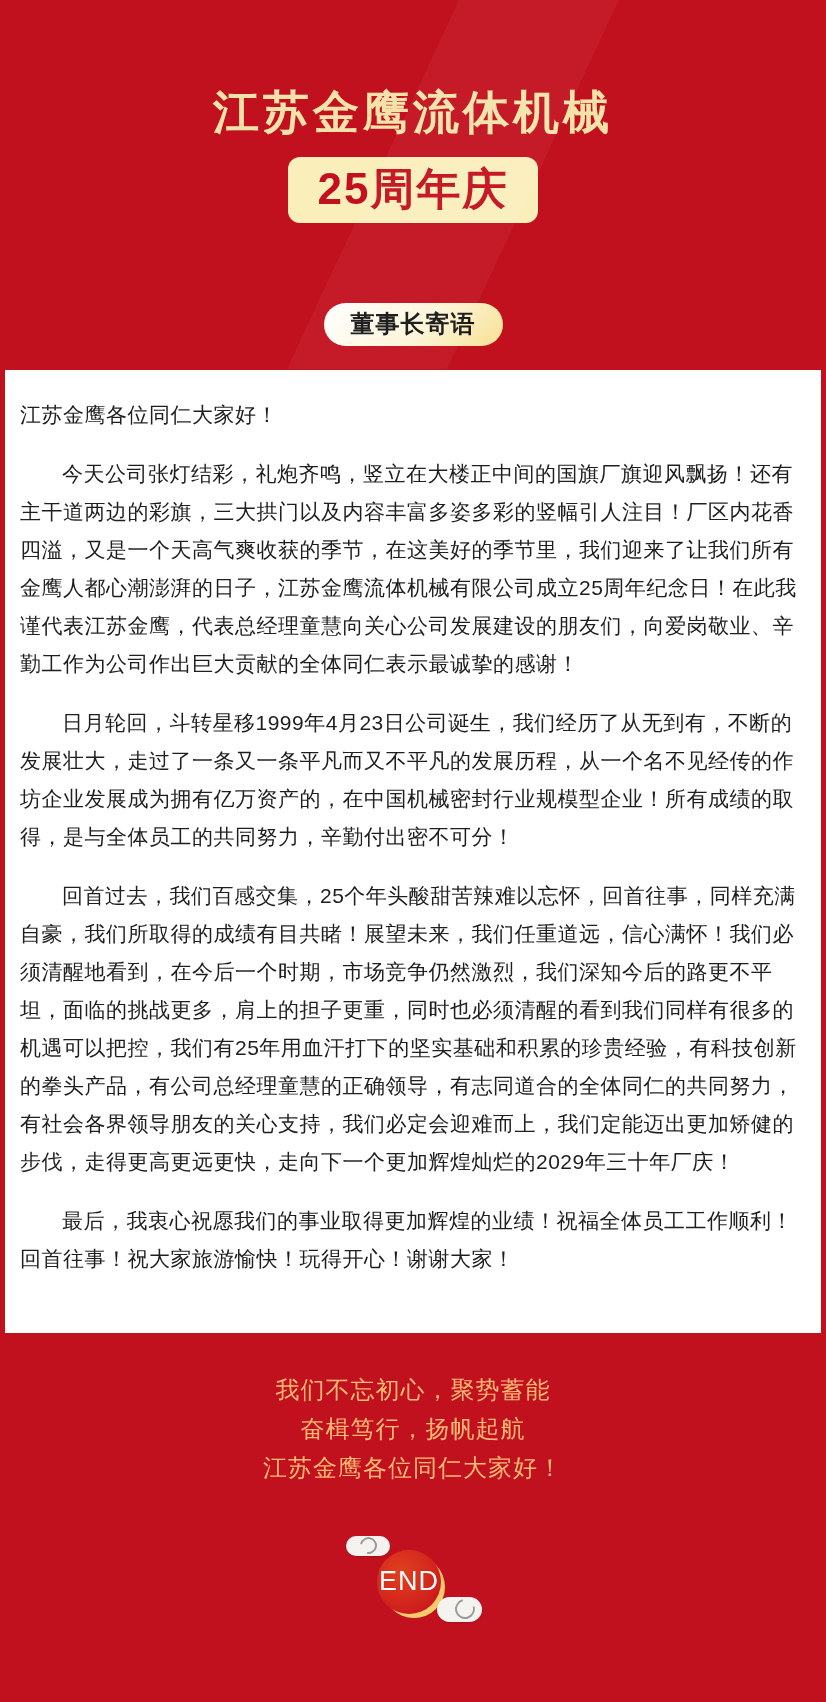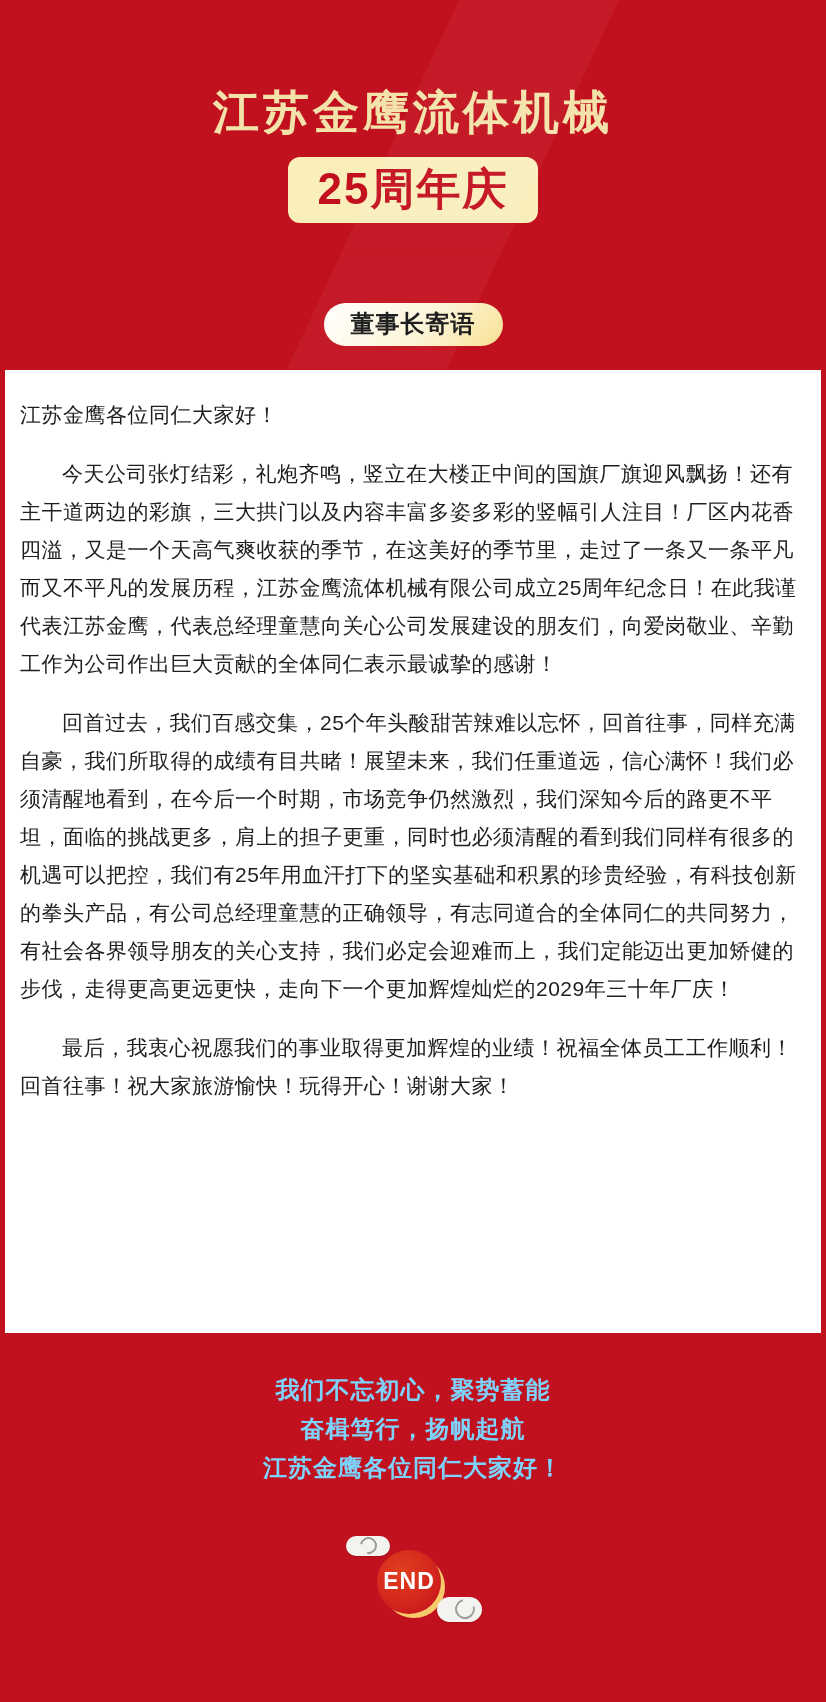--- a/index.html
+++ b/index.html
@@ -45,21 +45,21 @@
     color:#1e1e1e;font-size:21px;line-height:38px;letter-spacing:0.5px;
     overflow:hidden;
   }
   .content p{margin:0;}
   .content p + p{margin-top:21px;}
   .para{text-indent:2em;}
 
   
   .footer{padding-top:44px;text-align:center;}
   .slogan{
-    color:#7dd3fc;font-size:24px;font-weight:bold;
+    color:#fdba74;font-size:24px;font-weight:normal;
     line-height:26px;margin-bottom:13px;letter-spacing:1px;
   }
   .end-graphic{position:relative;height:170px;}
   .clip{
     position:absolute;background:#f4f3ef;border-radius:999px;
     box-shadow:0 1px 2px rgba(0,0,0,0.15);
     display:flex;align-items:center;justify-content:center;
   }
   .clip-top{left:346px;top:42px;width:44px;height:20px;}
   .clip-bottom{left:437px;top:103px;width:45px;height:25px;}
@@ -72,42 +72,43 @@
   .end-glow{
     position:absolute;left:383px;top:62px;width:62px;height:62px;
     border-radius:50%;background:#f6c96a;
   }
   .end-circle{
     position:absolute;left:377px;top:56px;width:64px;height:64px;border-radius:50%;
     background:radial-gradient(circle at 38% 34%,#e0401e 0%,#d3261d 55%,#c00e1d 100%);
     display:flex;align-items:center;justify-content:center;
   }
   .end-circle span{
-    color:#ffffff;font-size:23px;font-weight:bold;letter-spacing:1px;
+    color:#ffffff;font-size:27px;font-weight:normal;letter-spacing:1px;
     font-family:"Liberation Sans","DejaVu Sans",sans-serif;
   }
 </style>
 </head>
 <body>
 
 <div class="page">
 
   <header class="header">
     <h1 class="title">江苏金鹰流体机械</h1>
     <div>
       <div class="badge">25周年庆</div>
     </div>
     <div class="pill-row">
       <div class="section-pill">董事长寄语</div>
     </div>
   </header>
 
   <main class="content">
     <p class="greeting">江苏金鹰各位同仁大家好！</p>
-    <p class="para">今天公司张灯结彩，礼炮齐鸣，竖立在大楼正中间的国旗厂旗迎风飘扬！还有主干道两边的彩旗，三大拱门以及内容丰富多姿多彩的竖幅引人注目！厂区内花香四溢，又是一个天高气爽收获的季节，在这美好的季节里，走过了一条又一条平凡而又不平凡的发展历程，江苏金鹰流体机械有限公司成立25周年纪念日！在此我谨代表江苏金鹰，代表总经理童慧向关心公司发展建设的朋友们，向爱岗敬业、辛勤工作为公司作出巨大贡献的全体同仁表示最诚挚的感谢！</p>
+    <p class="para">今天公司张灯结彩，礼炮齐鸣，竖立在大楼正中间的国旗厂旗迎风飘扬！还有主干道两边的彩旗，三大拱门以及内容丰富多姿多彩的竖幅引人注目！厂区内花香四溢，又是一个天高气爽收获的季节，在这美好的季节里，我们迎来了让我们所有金鹰人都心潮澎湃的日子，江苏金鹰流体机械有限公司成立25周年纪念日！在此我谨代表江苏金鹰，代表总经理童慧向关心公司发展建设的朋友们，向爱岗敬业、辛勤工作为公司作出巨大贡献的全体同仁表示最诚挚的感谢！</p>
+    <p class="para">日月轮回，斗转星移1999年4月23日公司诞生，我们经历了从无到有，不断的发展壮大，走过了一条又一条平凡而又不平凡的发展历程，从一个名不见经传的作坊企业发展成为拥有亿万资产的，在中国机械密封行业规模型企业！所有成绩的取得，是与全体员工的共同努力，辛勤付出密不可分！</p>
     <p class="para">回首过去，我们百感交集，25个年头酸甜苦辣难以忘怀，回首往事，同样充满自豪，我们所取得的成绩有目共睹！展望未来，我们任重道远，信心满怀！我们必须清醒地看到，在今后一个时期，市场竞争仍然激烈，我们深知今后的路更不平坦，面临的挑战更多，肩上的担子更重，同时也必须清醒的看到我们同样有很多的机遇可以把控，我们有25年用血汗打下的坚实基础和积累的珍贵经验，有科技创新的拳头产品，有公司总经理童慧的正确领导，有志同道合的全体同仁的共同努力，有社会各界领导朋友的关心支持，我们必定会迎难而上，我们定能迈出更加矫健的步伐，走得更高更远更快，走向下一个更加辉煌灿烂的2029年三十年厂庆！</p>
     <p class="para">最后，我衷心祝愿我们的事业取得更加辉煌的业绩！祝福全体员工工作顺利！回首往事！祝大家旅游愉快！玩得开心！谢谢大家！</p>
   </main>
 
   <footer class="footer">
     <div class="slogan">我们不忘初心，聚势蓄能</div>
     <div class="slogan">奋楫笃行，扬帆起航</div>
     <div class="slogan">江苏金鹰各位同仁大家好！</div>
 
     <div class="end-graphic">

